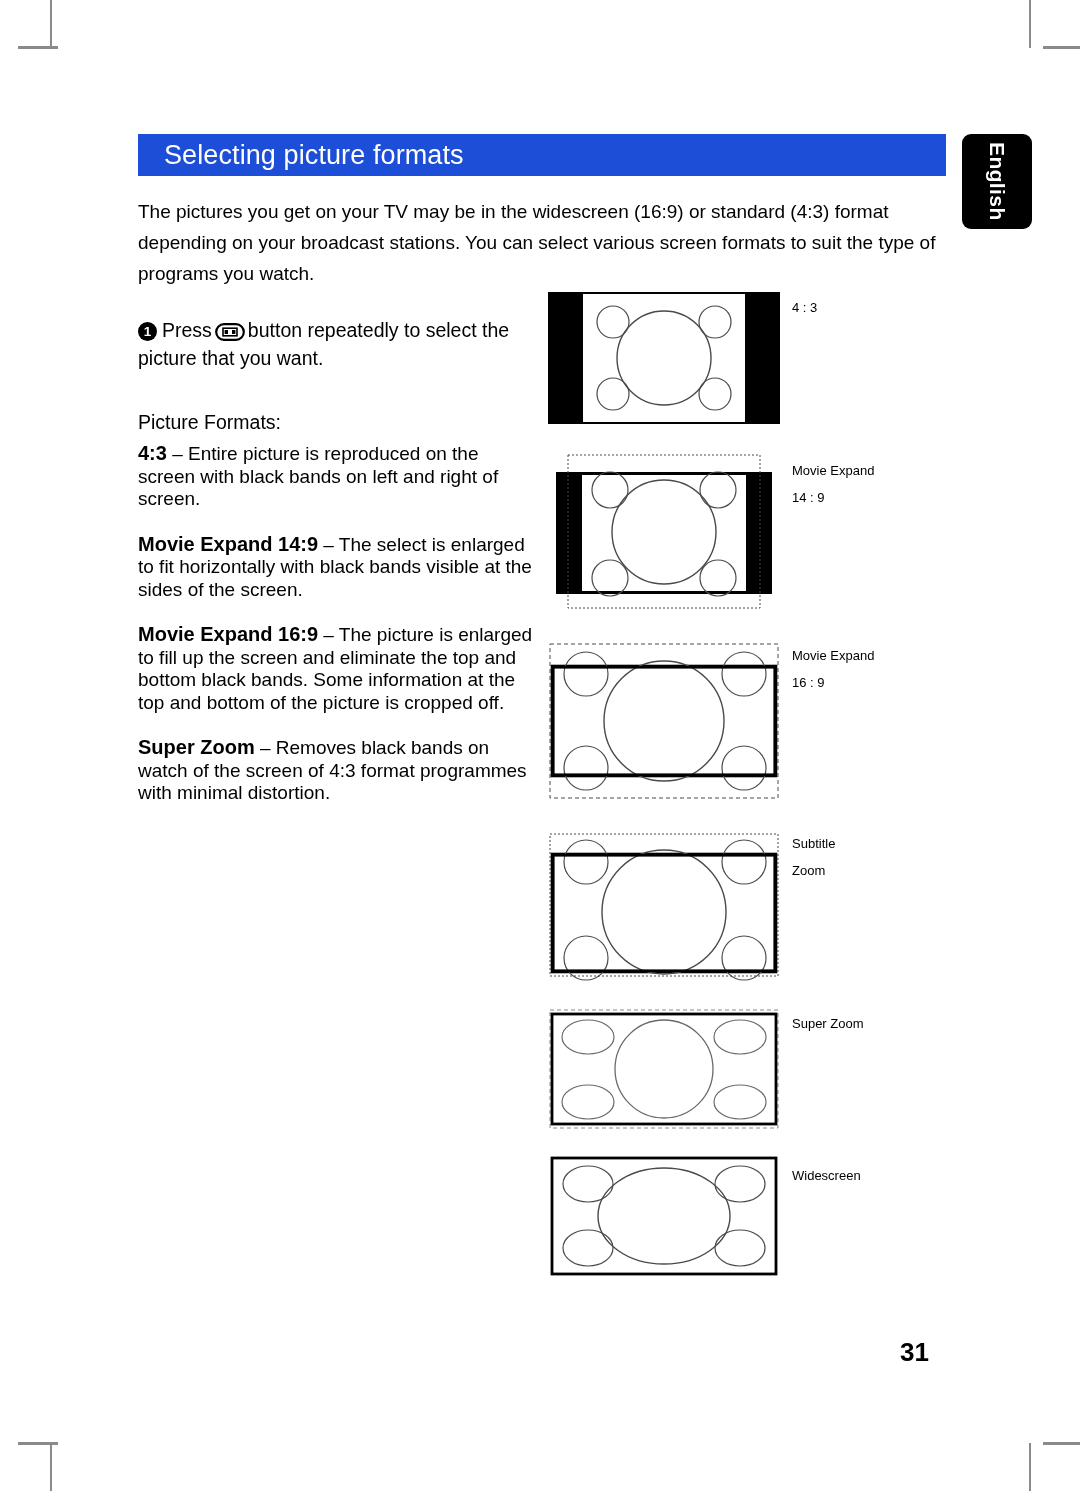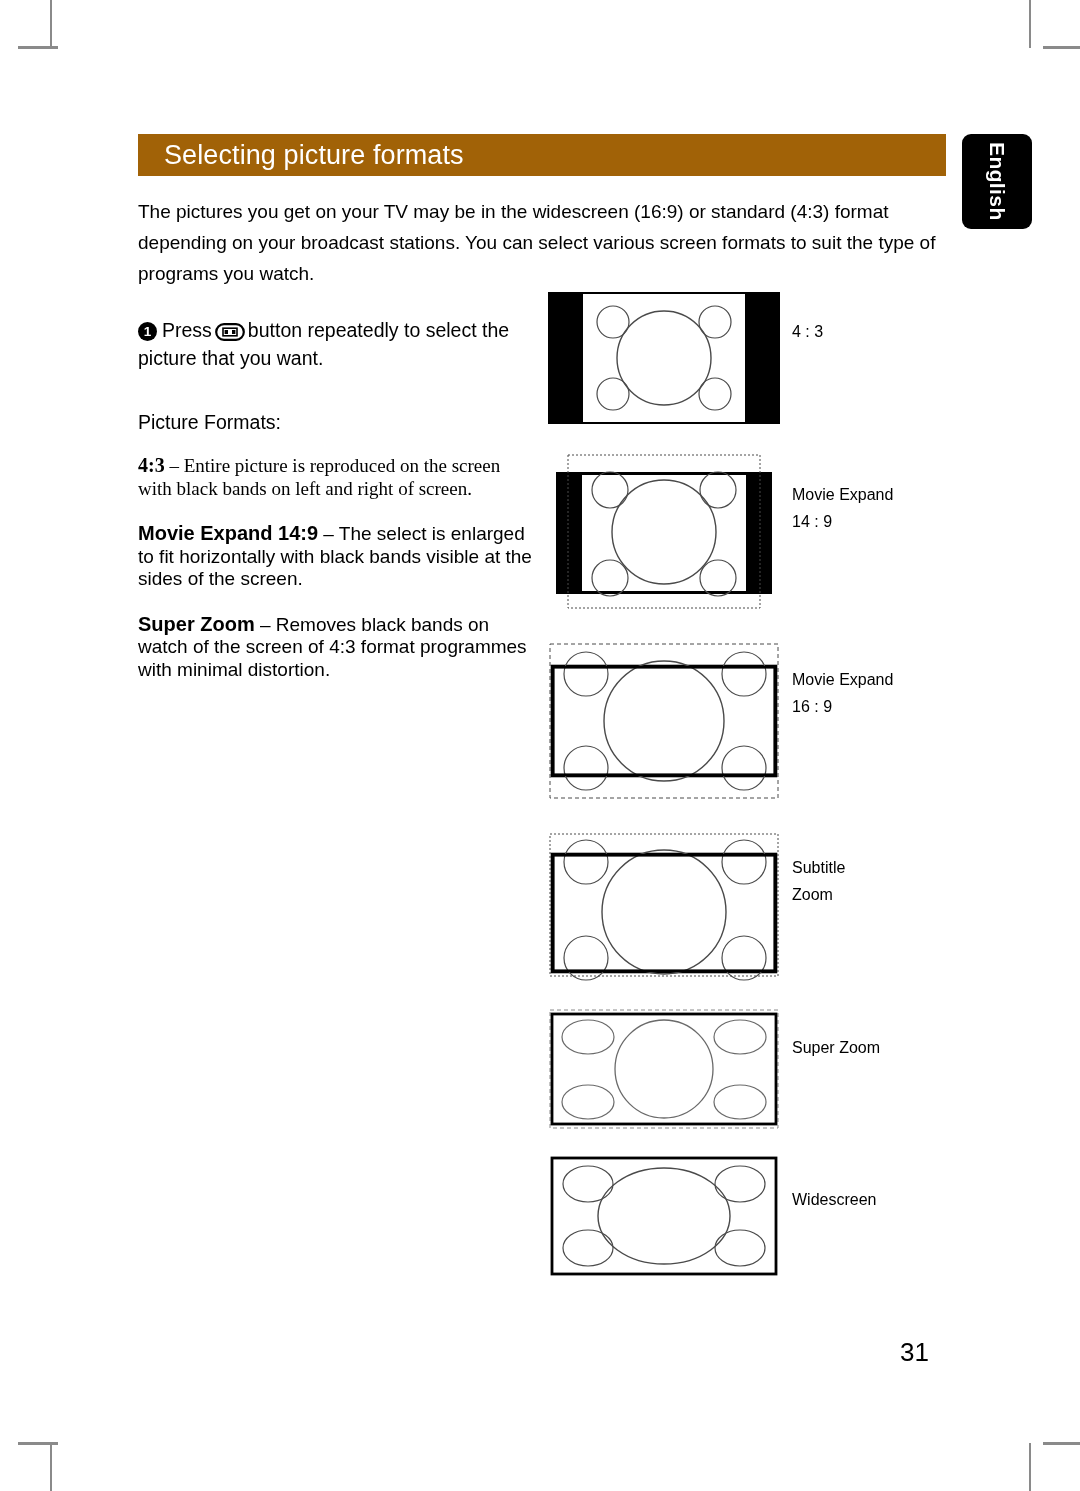--- a/index.html
+++ b/index.html
@@ -38,21 +38,21 @@
     height: 1491px;
   }
 
   
   .title-bar {
     position: absolute;
     left: 138px;
     top: 134px;
     width: 808px;
     height: 42px;
-    background: #a16207;
+    background: #1d4ed8;
     display: flex;
     align-items: center;
   }
   .title-bar .title-text {
     color: #ffffff;
     font-size: 27px;
     font-weight: 400;
     letter-spacing: 0.1px;
     padding-left: 26px;
   }
@@ -122,51 +122,50 @@
   .sub-head {
     font-size: 19.5px;
     line-height: 28px;
     margin-top: 36px;
   }
   .fmt-block {
     font-size: 19px;
     line-height: 22.5px;
     margin-top: 22px;
   }
-  .fmt-block.tight { margin-top: 18px; font-family: Liberation Serif, serif; }
+  .fmt-block.tight { margin-top: 6px; }
   .fmt-name {
     font-weight: bold;
     font-size: 20px;
   }
 
   
   .diagrams {
     position: absolute;
     left: 548px;
     top: 292px;
     width: 480px;
   }
   .dia-row {
     position: relative;
   }
   .dia-label {
     position: absolute;
-    font-size: 16px;
+    font-size: 13px;
     line-height: 27px;
     white-space: pre-line;
-    margin-top: 24px;
   }
 
   
   .page-number {
     position: absolute;
     left: 900px;
     top: 1337px;
     font-size: 26px;
-    font-weight: normal;
+    font-weight: bold;
   }
 
   svg { display: block; }
 </style>
 </head>
 <body>
 
 <div class="crop-mark cm-v cm-tl-v"></div>
 <div class="crop-mark cm-h cm-tl-h"></div>
 <div class="crop-mark cm-v cm-tr-v"></div>
@@ -204,20 +203,23 @@
     <div class="sub-head">Picture Formats:</div>
 
     <div class="fmt-block tight">
       <span class="fmt-name">4:3</span><span> – </span><span>Entire picture is reproduced on the screen with black bands on left and right of screen.</span>
     </div>
 
     <div class="fmt-block">
       <span class="fmt-name">Movie Expand 14:9</span><span> – </span><span>The select is enlarged to fit horizontally with black bands visible at the sides of the screen.</span>
     </div>
 
+    <div class="fmt-block">
+      <span class="fmt-name">Movie Expand 16:9</span><span> – </span><span>The picture is enlarged to fill up the screen and eliminate the top and bottom black bands.  Some information at the top and bottom of the picture is cropped off.</span>
+    </div>
 
 
     <div class="fmt-block">
       <span class="fmt-name">Super Zoom</span><span> – </span><span>Removes black bands on watch of the screen of 4:3 format programmes with minimal distortion.</span>
     </div>
 
 
   </div>
 
   <div class="diagrams">

